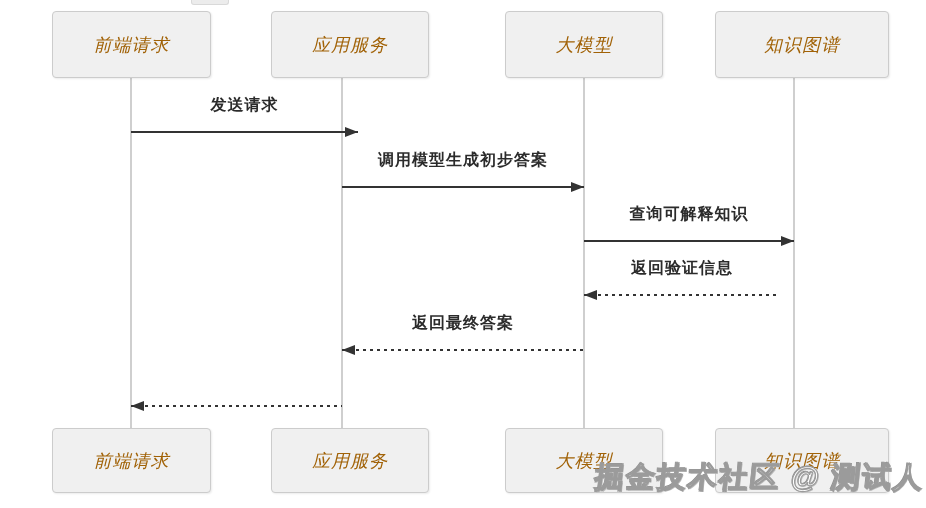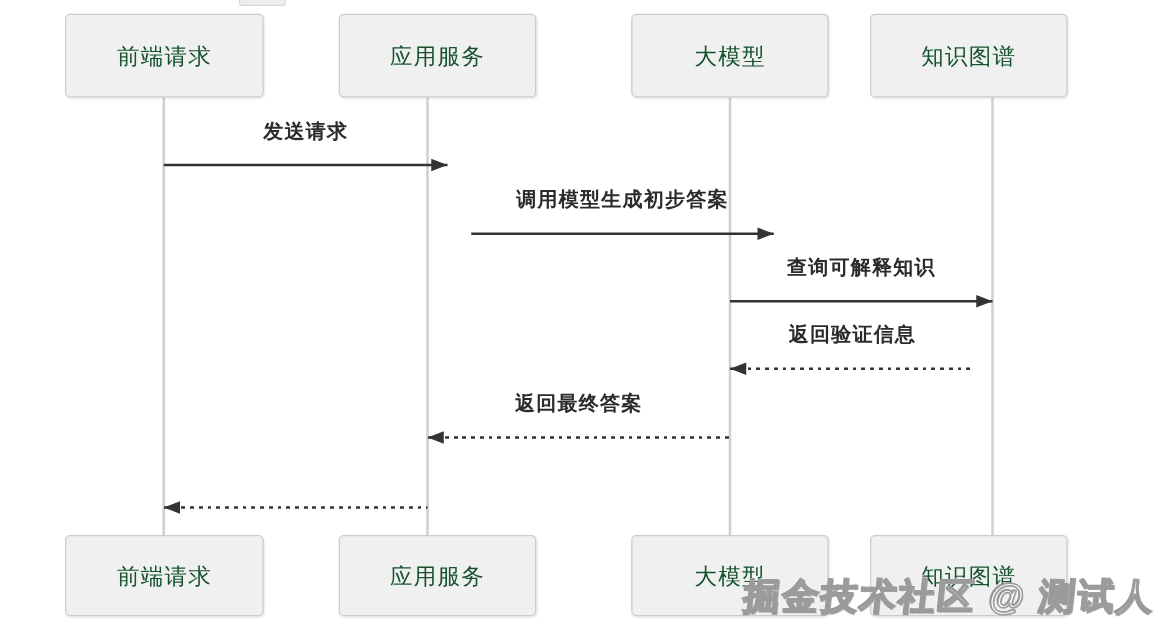--- a/index.html
+++ b/index.html
@@ -42,36 +42,37 @@
     position: absolute;
     box-sizing: border-box;
     background: #f0f0f0;
     border: 1px solid #cccccc;
     border-radius: 4px;
     box-shadow: 1px 1px 2px rgba(0,0,0,0.08);
     display: flex;
     align-items: center;
     justify-content: center;
     font-size: 18px;
-    color: #14532d;
+    color: #a16207;
     letter-spacing: 1px;
+    font-style: italic;
   }
   .row-top { top: 11px; height: 67px; }
   .row-bottom { top: 428px; height: 65px; }
   .c1 { left: 52px;  width: 159px; }
   .c2 { left: 271px; width: 158px; }
   .c3 { left: 505px; width: 158px; align-items: center; }
-  .c4 { left: 696px; width: 158px; }
+  .c4 { left: 715px; width: 174px; }
   
   .msg {
     position: absolute;
     height: 38px;
   }
   .m1 { left: 131px; width: 211px; top: 95px; padding-left: 16px; }
-  .m2 { left: 342px; width: 242px; top: 150px; margin-left: 35px; }
+  .m2 { left: 342px; width: 242px; top: 150px; }
   .m3 { left: 584px; width: 210px; top: 204px; }
   .m4 { left: 584px; width: 196px; top: 258px; }
   .m5 { left: 342px; width: 242px; top: 313px; }
   .m6 { left: 131px; width: 211px; top: 369px; }
   .msg-label {
     position: absolute;
     top: 0; left: 0; right: 0;
     text-align: center;
     font-size: 16px;
     font-weight: bold;

